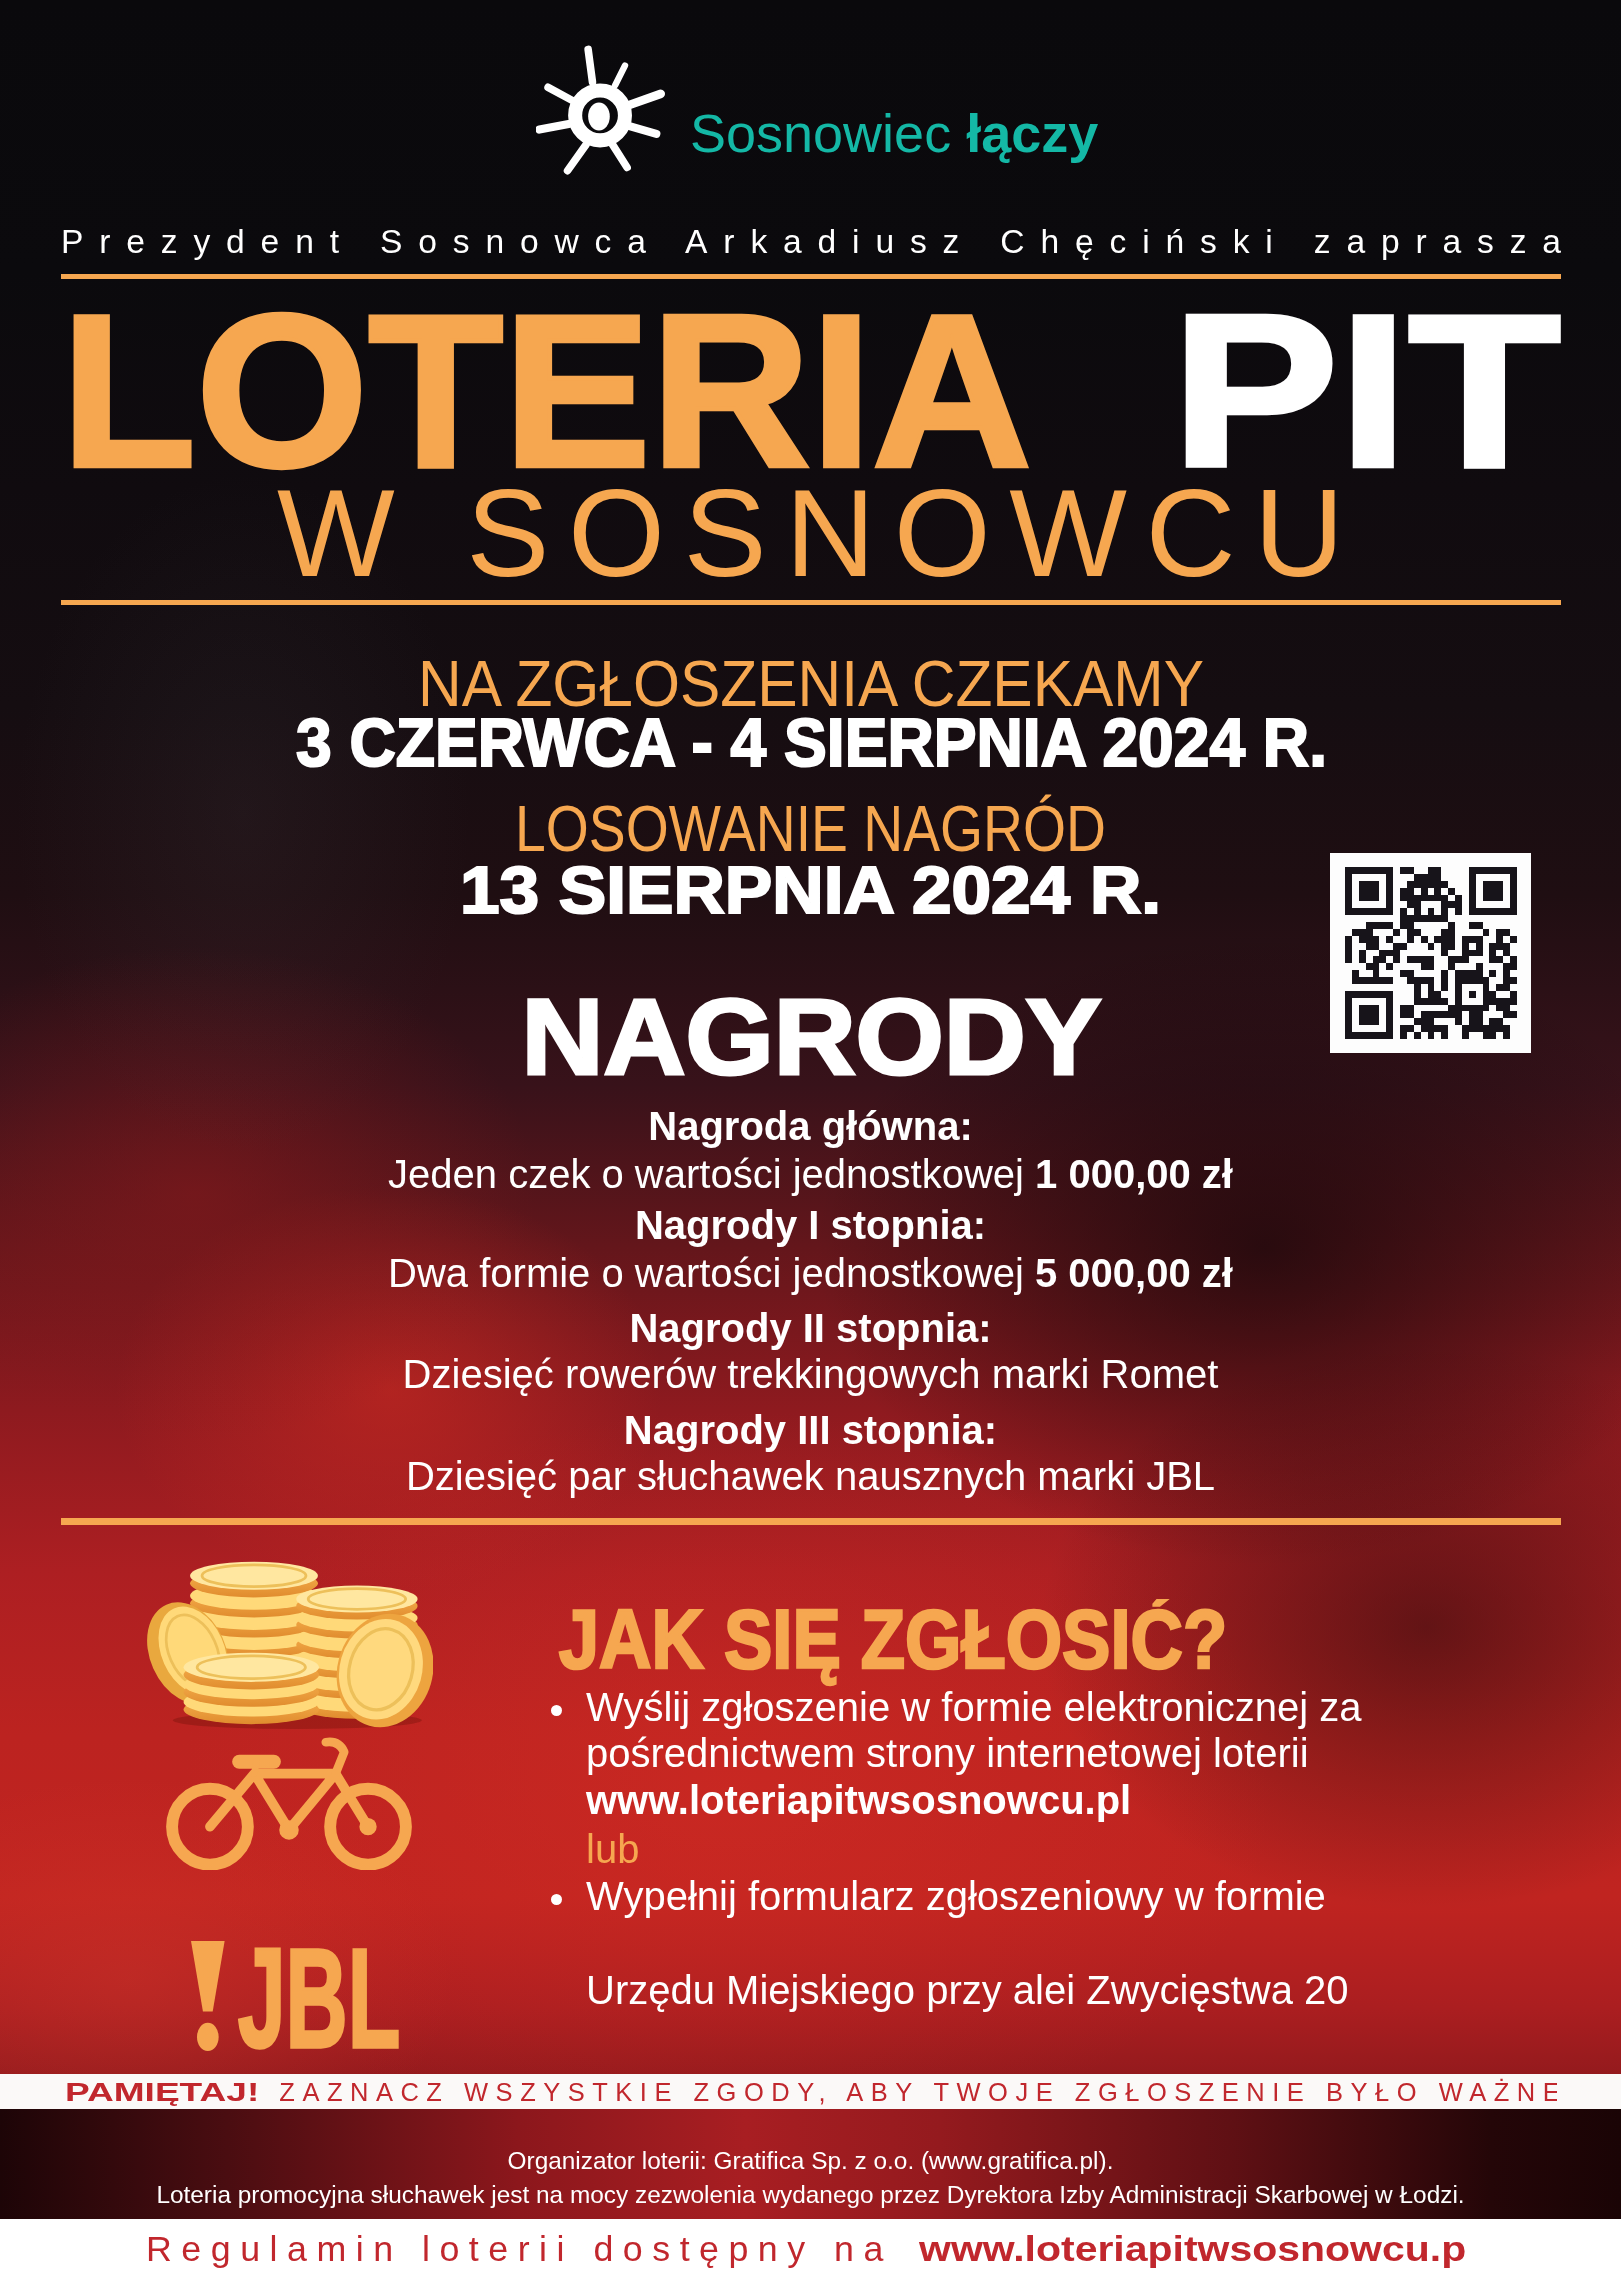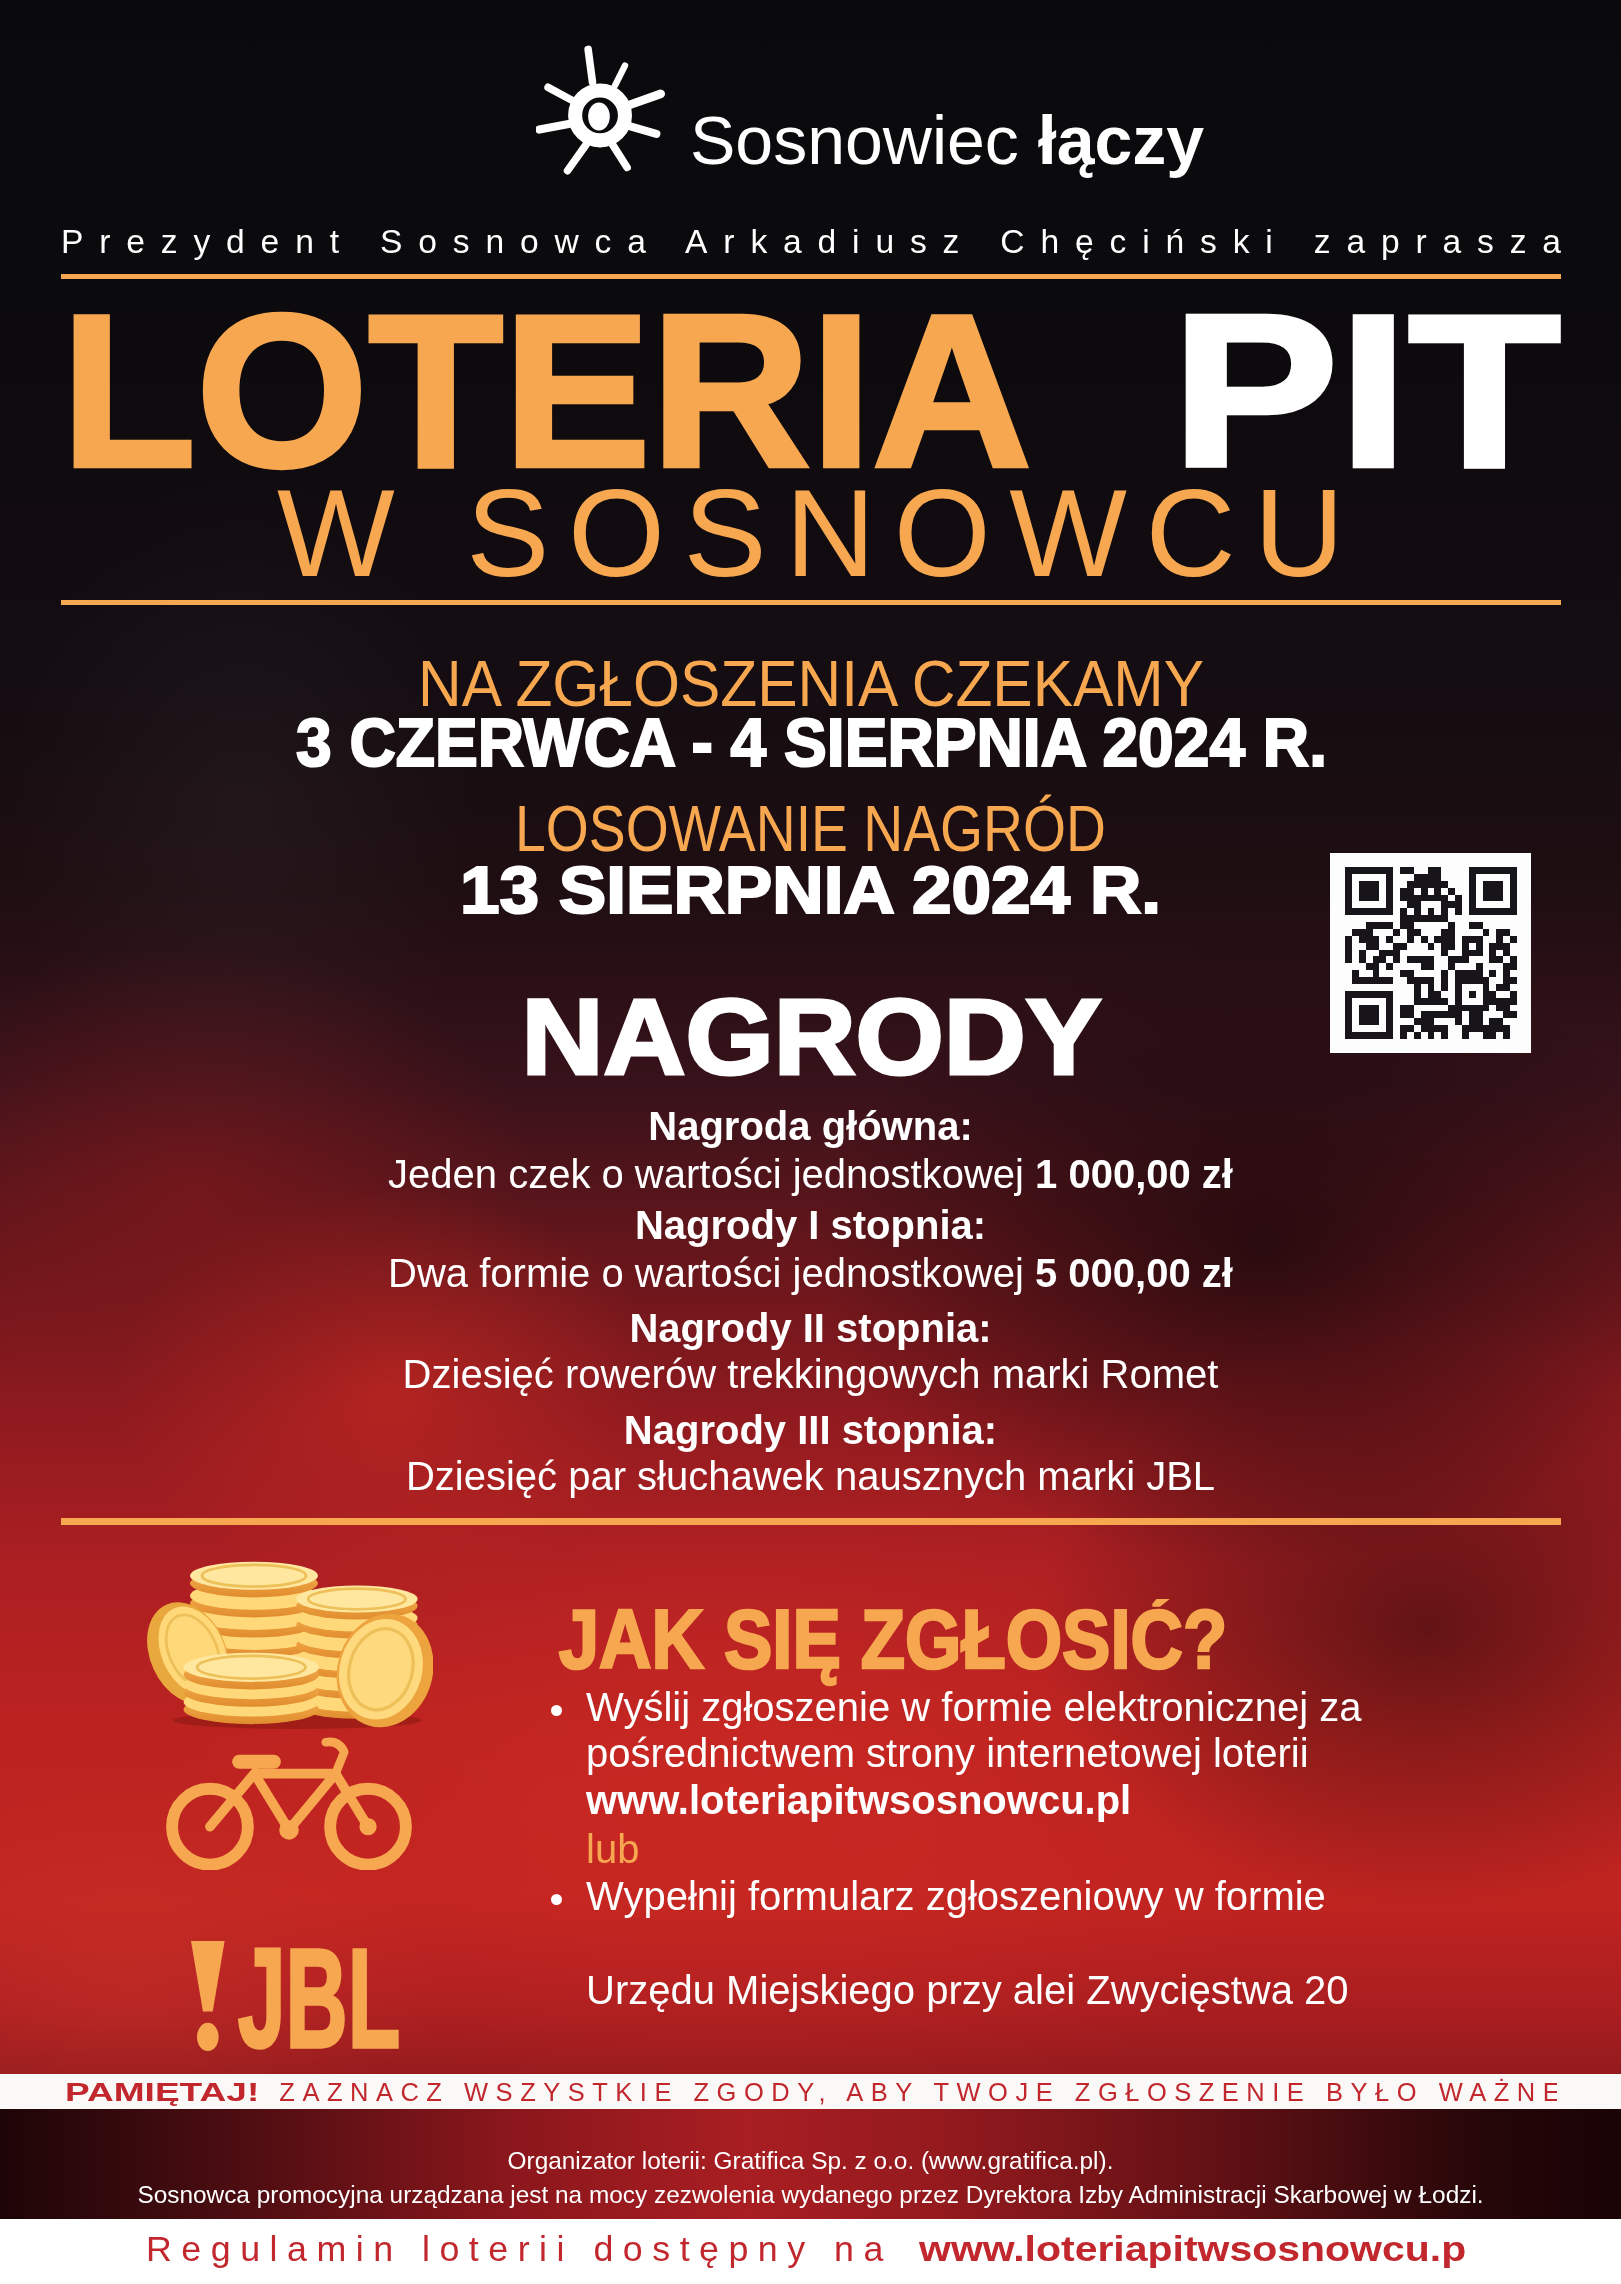--- a/index.html
+++ b/index.html
@@ -33,21 +33,21 @@
   .howto-line.bold{font-weight:700;}
   .howto-line.or{color:#f6a750;}
   .bullet-dot{position:absolute;left:551px;width:11px;height:11px;border-radius:50%;background:#fff;}
   .band-white1{position:absolute;left:0;top:2074px;width:100%;height:36px;background:#fbf9f8;}
   .band-red{position:absolute;left:0;top:2109px;width:100%;height:110px;
     background:linear-gradient(90deg,#1d0507 0%,#4a0d11 14%,#8c171c 32%,#a81e22 46%,#941a1e 58%,#5f1014 76%,#240608 92%,#1a0405 100%);}
   .band-white2{position:absolute;left:0;top:2219px;width:100%;height:65px;background:#ffffff;}
   .legal{position:absolute;width:100%;text-align:center;color:#fff;font-size:24.4px;line-height:1;font-weight:400;}
   .qr-box{position:absolute;left:1330px;top:853px;width:201px;height:200px;background:#fdfdfd;
     display:flex;align-items:center;justify-content:center;}
-  .wordmark{position:absolute;left:690px;top:106px;font-size:68px;line-height:1;color:#ffffff;white-space:nowrap;}
+  .wordmark{position:absolute;left:690px;top:106px;font-size:54px;line-height:1;color:#14b8a6;white-space:nowrap;}
   .wordmark .b{font-weight:700;}
 </style>
 </head>
 <body>
 
 <div class="page">
   <div class="bg"></div>
 
   <svg class="abs" style="left:536px;top:44px" width="140" height="131" viewBox="0 0 258 242">
     <g stroke="#ffffff" stroke-linecap="round" fill="none">
@@ -551,21 +551,21 @@
   <div class="band-white1"></div>
   <svg class="abs" style="left:65px;top:2075px" width="1492" height="35" viewBox="0 0 2750 64">
     <text x="0" y="48" font-size="47" fill="#c1272d">
       <tspan font-weight="700" textLength="358" lengthAdjust="spacingAndGlyphs">PAMIĘTAJ!</tspan>
       <tspan dx="24" textLength="2360" lengthAdjust="spacing">ZAZNACZ WSZYSTKIE ZGODY, ABY TWOJE ZGŁOSZENIE BYŁO WAŻNE</tspan>
     </text>
   </svg>
 
   <div class="band-red"></div>
   <div class="legal" style="top:2149px">Organizator loterii: Gratifica Sp. z o.o. (www.gratifica.pl).</div>
-  <div class="legal" style="top:2183px">Sosnowca promocyjna urządzana jest na mocy zezwolenia wydanego przez Dyrektora Izby Administracji Skarbowej w Łodzi.</div>
+  <div class="legal" style="top:2183px">Loteria promocyjna słuchawek jest na mocy zezwolenia wydanego przez Dyrektora Izby Administracji Skarbowej w Łodzi.</div>
 
   <div class="band-white2"></div>
   <svg class="abs" style="left:146px;top:2227px" width="1323" height="49" viewBox="0 0 2440 90">
     <text x="0" y="62" font-size="66" fill="#c1272d">
       <tspan textLength="1360" lengthAdjust="spacing">Regulamin loterii dostępny na</tspan>
       <tspan dx="30" font-weight="700" textLength="1030" lengthAdjust="spacingAndGlyphs">www.loteriapitwsosnowcu.pl</tspan>
     </text>
   </svg>
 </div>
 

